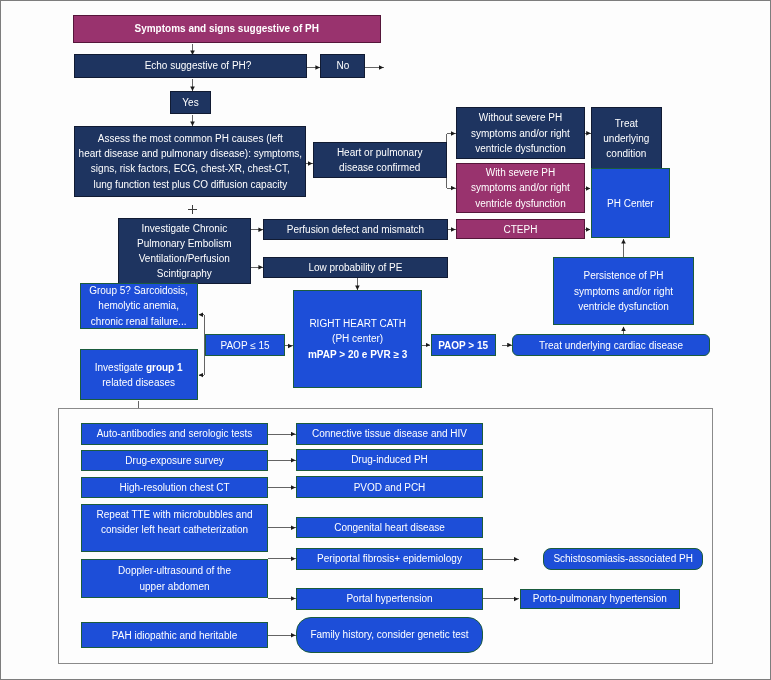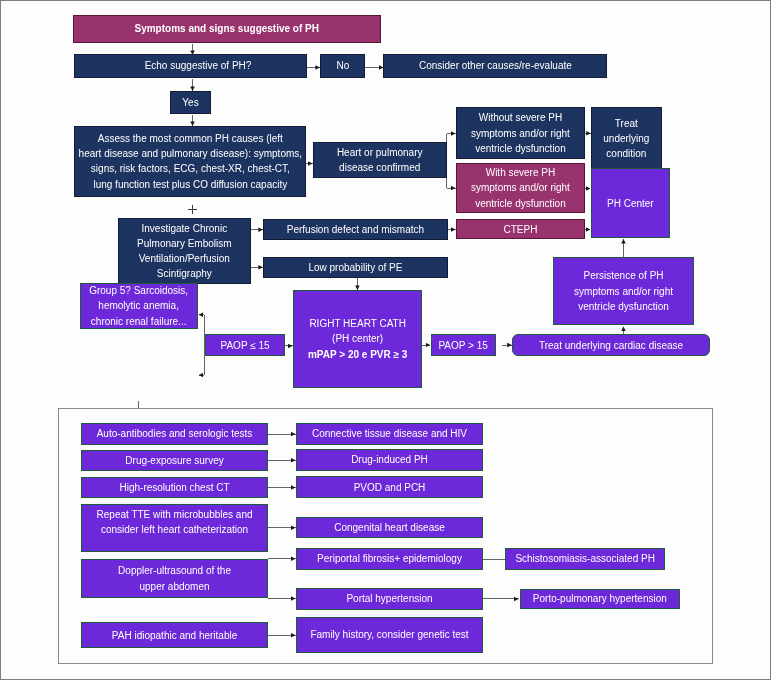--- a/index.html
+++ b/index.html
@@ -9,21 +9,21 @@
   #page{position:relative;width:771px;height:680px;background:#fdfdfd;box-sizing:border-box;
         overflow:hidden;filter:opacity(1);}
   #page-border{position:absolute;left:0;top:0;width:771px;height:680px;box-sizing:border-box;
         border:1px solid #7d7d7d;pointer-events:none;z-index:5;}
   .box{position:absolute;box-sizing:border-box;display:flex;align-items:center;justify-content:center;
        text-align:center;color:#ffffff;border:1px solid #0d1b2a;line-height:15.2px;
        font-size:10px;padding:0 1px;}
   .lines{white-space:nowrap;}
   .blue{background:#1e3460;border-color:#111b33;}
   .magenta{background:#99336e;border-color:#55163a;}
-  .green{background:#6d28d9;border-color:#1b5c3d;}
+  .green{background:#1d4ed8;border-color:#1b5c3d;}
   .plus{position:absolute;}
   .plus-h{position:absolute;left:0;top:4px;width:9px;height:1.4px;background:#3c3c3c;}
   .plus-v{position:absolute;left:4px;top:0;width:1.4px;height:9px;background:#3c3c3c;}
   .sr{position:absolute;width:1px;height:1px;overflow:hidden;clip:rect(0 0 0 0);color:transparent;}
   svg.edges{position:absolute;left:0;top:0;width:771px;height:680px;pointer-events:none;}
   .panel{position:absolute;box-sizing:border-box;border:1px solid #8a8a8a;background:transparent;}
   b{font-weight:bold;}
 </style>
 </head>
 <body>
@@ -79,21 +79,20 @@
       <path d="M138.5,400.5 L138.5,408.6"></path>
     </g>
   </svg>
 
   <div class="box magenta" style="left:73px;top:15px;width:307.5px;height:28px;font-weight:bold;">Symptoms and signs suggestive of PH</div>
 
   <div class="box blue" style="left:74px;top:54px;width:233px;height:24px;padding-left:16px;">Echo suggestive of PH?</div>
 
   <div class="box blue" style="left:320.2px;top:54px;width:45.3px;height:24px;">No</div>
 
-  <div class="box blue" style="left:383.3px;top:54px;width:224.2px;height:24px;">Consider other causes/re-evaluate</div>
 
   <div class="box blue" style="left:170px;top:91px;width:41px;height:22.5px;">Yes</div>
 
   <div class="box blue" style="left:74.2px;top:125.7px;width:232.3px;height:71.5px;padding:0 18px;">
       <div class="lines">
         <div>Assess the most common PH causes (left</div>
         <div>heart disease and pulmonary disease): symptoms,</div>
         <div>signs, risk factors, ECG, chest-XR, chest-CT,</div>
         <div>lung function test plus CO diffusion capacity</div>
       </div>
@@ -154,30 +153,33 @@
   <div class="box blue" style="left:263px;top:257.2px;width:184.8px;height:20.8px;">Low probability of PE</div>
 
   <div class="box green" style="left:79.5px;top:283px;width:118.3px;height:46px;">
       <div class="lines">
         <div>Group 5? Sarcoidosis,</div>
         <div>hemolytic anemia,</div>
         <div>chronic renal failure...</div>
       </div>
     </div>
 
+  <div class="box green" style="left:79.5px;top:349.4px;width:118.3px;height:51.1px;">
+    <span><span>Investigate </span><b>group 1</b><span> related diseases</span></span>
+  </div>
 
   <div class="box green" style="left:204.8px;top:334.4px;width:80.5px;height:21.9px;">PAOP ≤ 15</div>
 
   <div class="box green" style="left:293px;top:290px;width:129.3px;height:97.8px;flex-direction:column;">
     <span>RIGHT HEART CATH</span>
     <span>(PH center)</span>
     <span style="font-weight:bold;">mPAP &gt; 20 e PVR ≥ 3</span>
   </div>
 
-  <div class="box green" style="left:430.6px;top:334.1px;width:65px;height:22.2px;">PAOP &gt; 15</div>
+  <div class="box green" style="left:430.6px;top:334.1px;width:65px;height:22.2px;font-weight:bold;">PAOP &gt; 15</div>
 
   <div class="box green" style="left:512.3px;top:334.1px;width:197.5px;height:22.2px;border-radius:6px;">Treat underlying cardiac disease</div>
 
   <div class="box green" style="left:552.9px;top:257.1px;width:141.3px;height:68.2px;">
       <div class="lines">
         <div>Persistence of PH</div>
         <div>symptoms and/or right</div>
         <div>ventricle dysfunction</div>
       </div>
     </div>
@@ -216,18 +218,18 @@
   <div class="box green" style="left:81.1px;top:622.2px;width:186.9px;height:26.1px;">
       <div class="lines">
         <div>PAH idiopathic and heritable</div>
       </div>
     </div>
   <div class="box green" style="left:296.3px;top:448.8px;width:186.4px;height:22.5px;">Drug-induced PH</div>
   <div class="box green" style="left:296.3px;top:476.3px;width:186.4px;height:21.8px;">PVOD and PCH</div>
   <div class="box green" style="left:296.3px;top:516.7px;width:186.4px;height:21.8px;">Congenital heart disease</div>
   <div class="box green" style="left:296.3px;top:548.2px;width:186.4px;height:21.5px;">Periportal fibrosis+ epidemiology</div>
   <div class="box green" style="left:296.3px;top:588.1px;width:186.4px;height:21.5px;">Portal hypertension</div>
-  <div class="box green" style="left:296.3px;top:616.7px;width:186.4px;height:36.3px;">Family history, consider genetic test</div>
-
-  <div class="box green" style="left:505px;top:548.3px;width:160.3px;height:21.5px;">Schistosomiasis-associated PH</div>
+  <div class="box green" style="left:296.3px;top:616.7px;width:186.4px;height:36.3px;border-radius:15px;">Family history, consider genetic test</div>
+
+  <div class="box green" style="left:543px;top:548.3px;width:160.3px;height:21.5px;border-radius:8px;">Schistosomiasis-associated PH</div>
   <div class="box green" style="left:519.7px;top:589.1px;width:160.3px;height:19.7px;">Porto-pulmonary hypertension</div>
 
 </div>
 
 </body></html>

